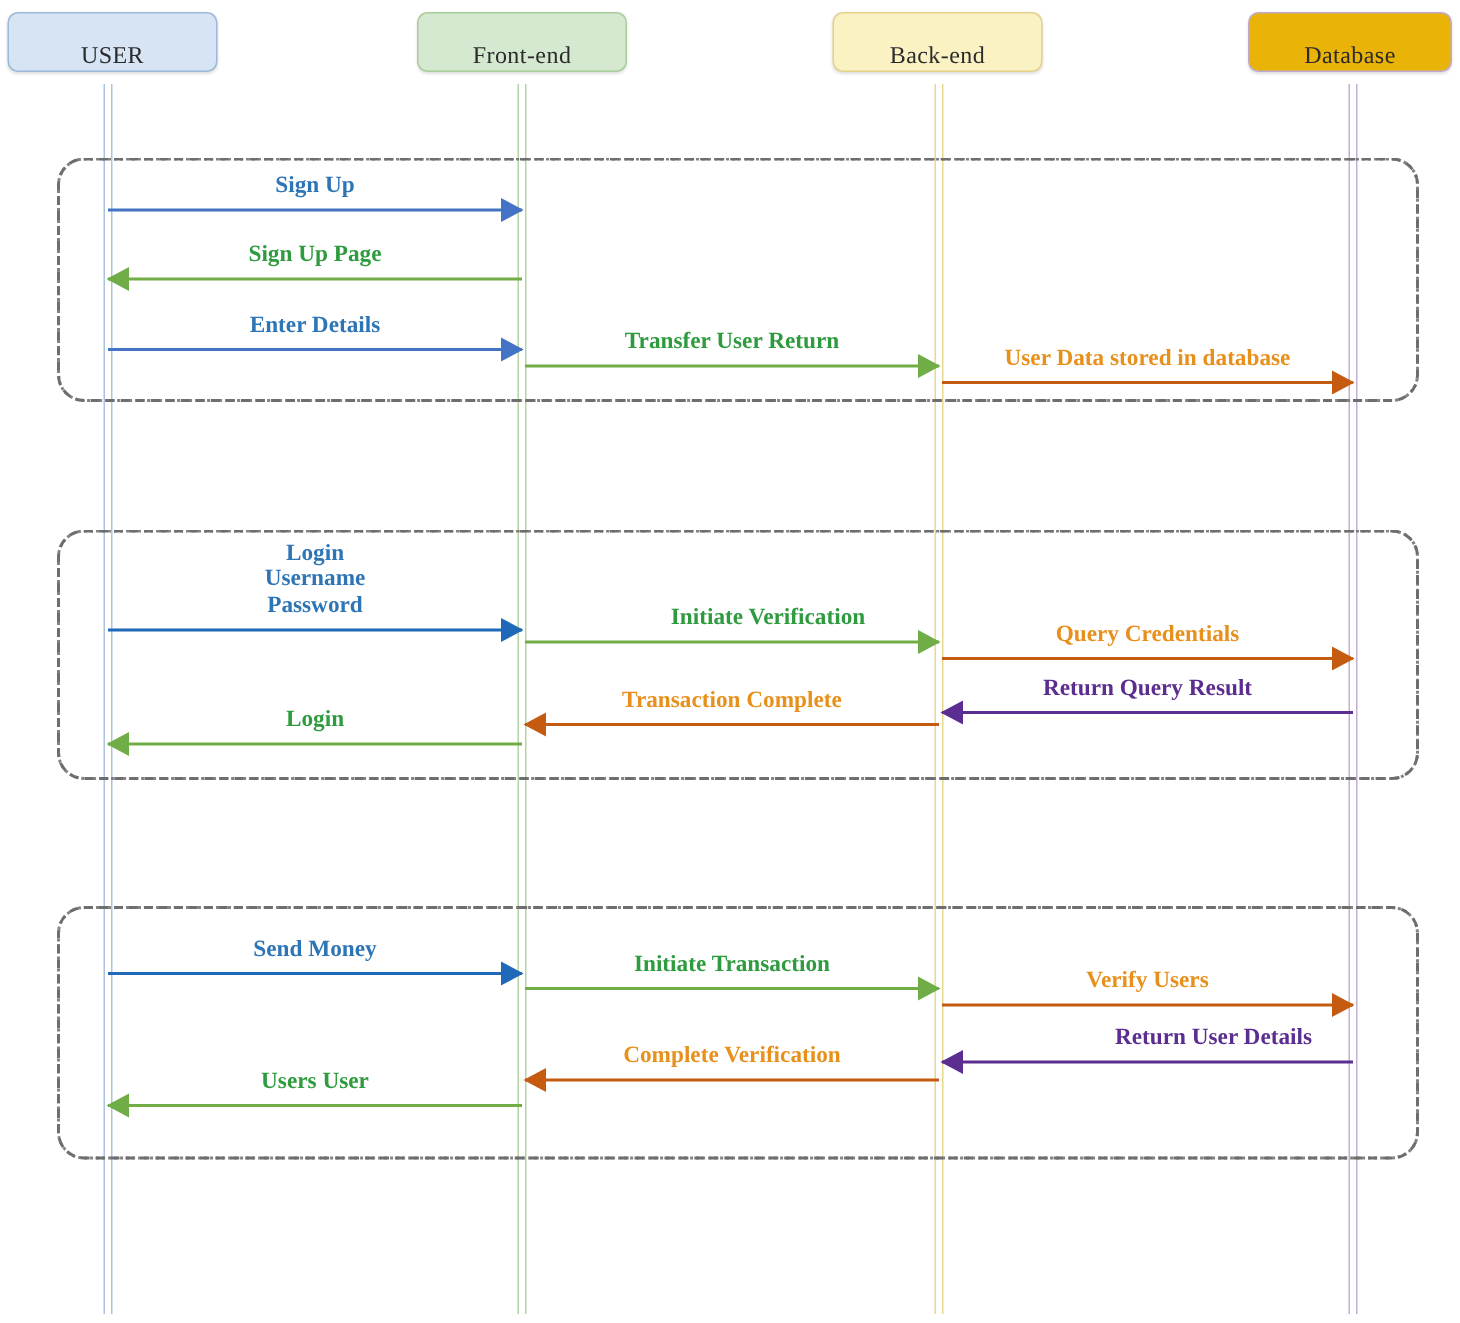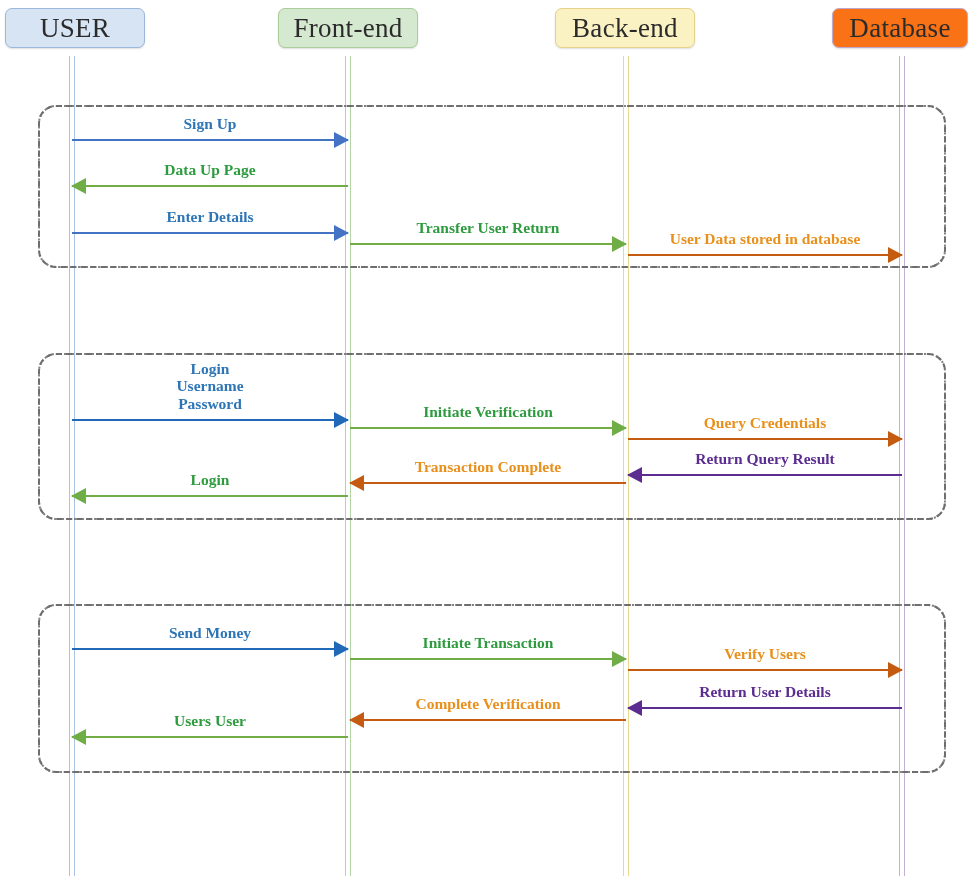--- a/index.html
+++ b/index.html
@@ -17,23 +17,23 @@
     height: 882px;
     background: #ffffff;
     overflow: hidden;
   }
   
   .participant {
     position: absolute;
     box-sizing: border-box;
     border-radius: 7px;
     display: flex;
-    align-items: center;
+    align-items: flex-end;
     justify-content: center;
-    font-size: 27px;
+    font-size: 16px;
     font-weight: 400;
     color: #2b2b2b;
     letter-spacing: 0.3px;
     box-shadow: 0 1px 2px rgba(0,0,0,0.13);
     user-select: none;
   }
   
   .lifeline {
     position: absolute;
     width: 6px;
@@ -112,21 +112,21 @@
     </div>
   <div id="messages-layer">
       <div class="msg right" style="left: 72px; top: 139px; width: 276px;">
         <div class="line" style="width: 100%; border-top-color: rgb(68, 114, 196);"></div>
         <div class="head" style="border-left-color: rgb(68, 114, 196);"></div>
         <div class="label" style="color: rgb(46, 117, 182); margin-top: 21px;">Sign Up</div>
       </div>
       <div class="msg left" style="left: 72px; top: 185px; width: 276px;">
         <div class="line" style="width: 100%; border-top-color: rgb(112, 173, 71);"></div>
         <div class="head" style="border-right-color: rgb(112, 173, 71);"></div>
-        <div class="label" style="color: rgb(46, 155, 62);">Data Up Page</div>
+        <div class="label" style="color: rgb(46, 155, 62);">Sign Up Page</div>
       </div>
       <div class="msg right" style="left: 72px; top: 232px; width: 276px;">
         <div class="line" style="width: 100%; border-top-color: rgb(68, 114, 196);"></div>
         <div class="head" style="border-left-color: rgb(68, 114, 196);"></div>
         <div class="label" style="color: rgb(46, 117, 182); font-family: Liberation Serif, serif;">Enter Details</div>
       </div>
       <div class="msg right" style="left: 350px; top: 243px; width: 276px;">
         <div class="line" style="width: 100%; border-top-color: rgb(112, 173, 71);"></div>
         <div class="head" style="border-left-color: rgb(112, 173, 71);"></div>
         <div class="label" style="color: rgb(46, 155, 62);">Transfer User Return</div>
@@ -139,21 +139,21 @@
       <div class="msg right" style="left: 72px; top: 419px; width: 276px;">
         <div class="line" style="width: 100%; border-top-color: rgb(31, 105, 184);"></div>
         <div class="head" style="border-left-color: rgb(31, 105, 184);"></div>
         <div class="label" style="color: rgb(46, 117, 182);">Login
 Username
 Password</div>
       </div>
       <div class="msg right" style="left: 350px; top: 427px; width: 276px;">
         <div class="line" style="width: 100%; border-top-color: rgb(112, 173, 71);"></div>
         <div class="head" style="border-left-color: rgb(112, 173, 71);"></div>
-        <div class="label" style="color: rgb(46, 155, 62);">Initiate Verification</div>
+        <div class="label" style="color: rgb(46, 155, 62); padding-left: 24px;">Initiate Verification</div>
       </div>
       <div class="msg right" style="left: 628px; top: 438px; width: 274px;">
         <div class="line" style="width: 100%; border-top-color: rgb(197, 90, 17);"></div>
         <div class="head" style="border-left-color: rgb(197, 90, 17);"></div>
         <div class="label" style="color: rgb(232, 144, 28);">Query Credentials</div>
       </div>
       <div class="msg left" style="left: 628px; top: 474px; width: 274px;">
         <div class="line" style="width: 100%; border-top-color: rgb(91, 45, 144);"></div>
         <div class="head" style="border-right-color: rgb(91, 45, 144);"></div>
         <div class="label" style="color: rgb(91, 45, 144);">Return Query Result</div>
@@ -179,21 +179,21 @@
         <div class="label" style="color: rgb(46, 155, 62);">Initiate Transaction</div>
       </div>
       <div class="msg right" style="left: 628px; top: 669px; width: 274px;">
         <div class="line" style="width: 100%; border-top-color: rgb(197, 90, 17);"></div>
         <div class="head" style="border-left-color: rgb(197, 90, 17);"></div>
         <div class="label" style="color: rgb(232, 144, 28); margin-top: 37px;">Verify Users</div>
       </div>
       <div class="msg left" style="left: 628px; top: 707px; width: 274px;">
         <div class="line" style="width: 100%; border-top-color: rgb(91, 45, 144);"></div>
         <div class="head" style="border-right-color: rgb(91, 45, 144);"></div>
-        <div class="label" style="color: rgb(91, 45, 144);">Return User Details</div>
+        <div class="label" style="color: rgb(91, 45, 144); padding-left: 44px;">Return User Details</div>
       </div>
       <div class="msg left" style="left: 350px; top: 719px; width: 276px;">
         <div class="line" style="width: 100%; border-top-color: rgb(197, 90, 17);"></div>
         <div class="head" style="border-right-color: rgb(197, 90, 17);"></div>
         <div class="label" style="color: rgb(232, 144, 28);">Complete Verification</div>
       </div>
       <div class="msg left" style="left: 72px; top: 736px; width: 276px;">
         <div class="line" style="width: 100%; border-top-color: rgb(112, 173, 71);"></div>
         <div class="head" style="border-right-color: rgb(112, 173, 71);"></div>
         <div class="label" style="color: rgb(46, 155, 62);">Users User</div>
@@ -202,17 +202,17 @@
   <div id="participants-layer">
       <div class="participant" style="left: 5px; top: 8px; width: 140px; height: 40px; background: rgb(214, 228, 244); border: 1.5px solid rgb(155, 184, 218);">
         <span>USER</span>
       </div>
       <div class="participant" style="left: 278px; top: 8px; width: 140px; height: 40px; background: rgb(213, 232, 208); border: 1.5px solid rgb(168, 204, 154);">
         <span>Front-end</span>
       </div>
       <div class="participant" style="left: 555px; top: 8px; width: 140px; height: 40px; background: rgb(251, 242, 196); border: 1.5px solid rgb(227, 210, 136);">
         <span>Back-end</span>
       </div>
-      <div class="participant" style="left: 832px; top: 8px; width: 136px; height: 40px; background: #f97316; border: 1.5px solid rgb(192, 169, 206);">
+      <div class="participant" style="left: 832px; top: 8px; width: 136px; height: 40px; background: #eab308; border: 1.5px solid rgb(192, 169, 206);">
         <span>Database</span>
       </div>
     </div>
 </div>
 
 </body></html>

